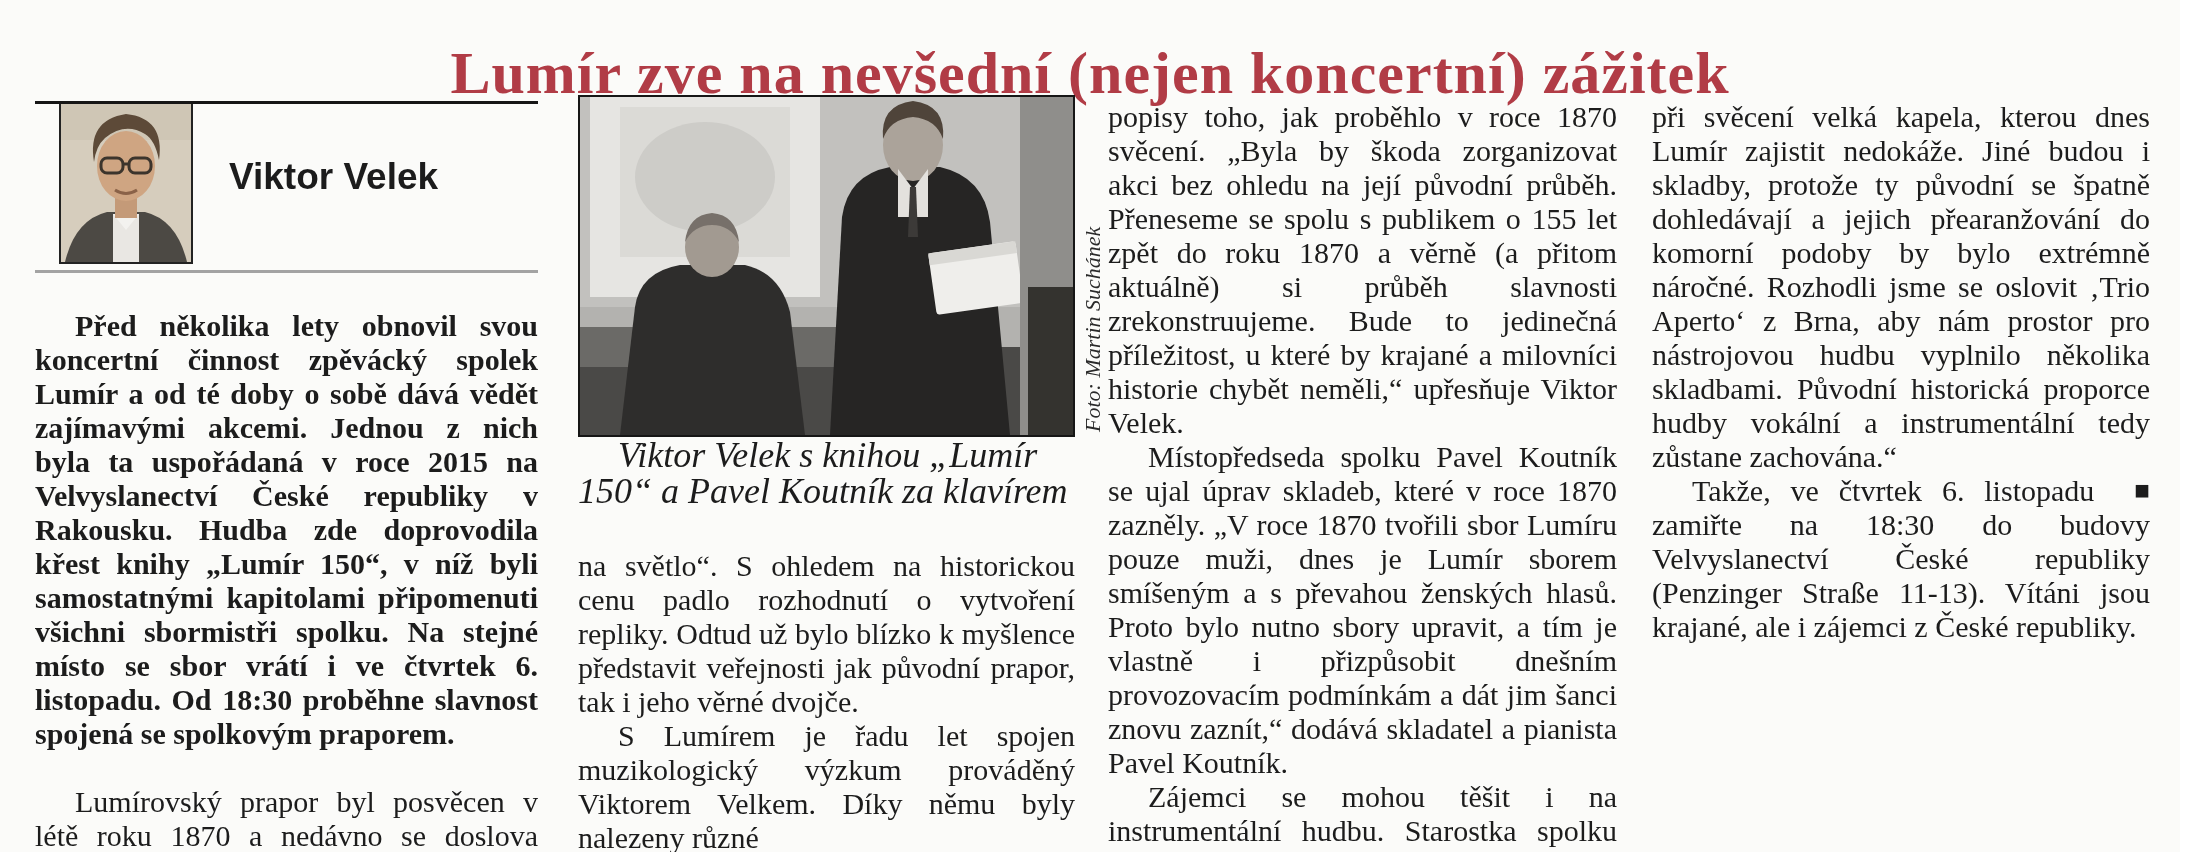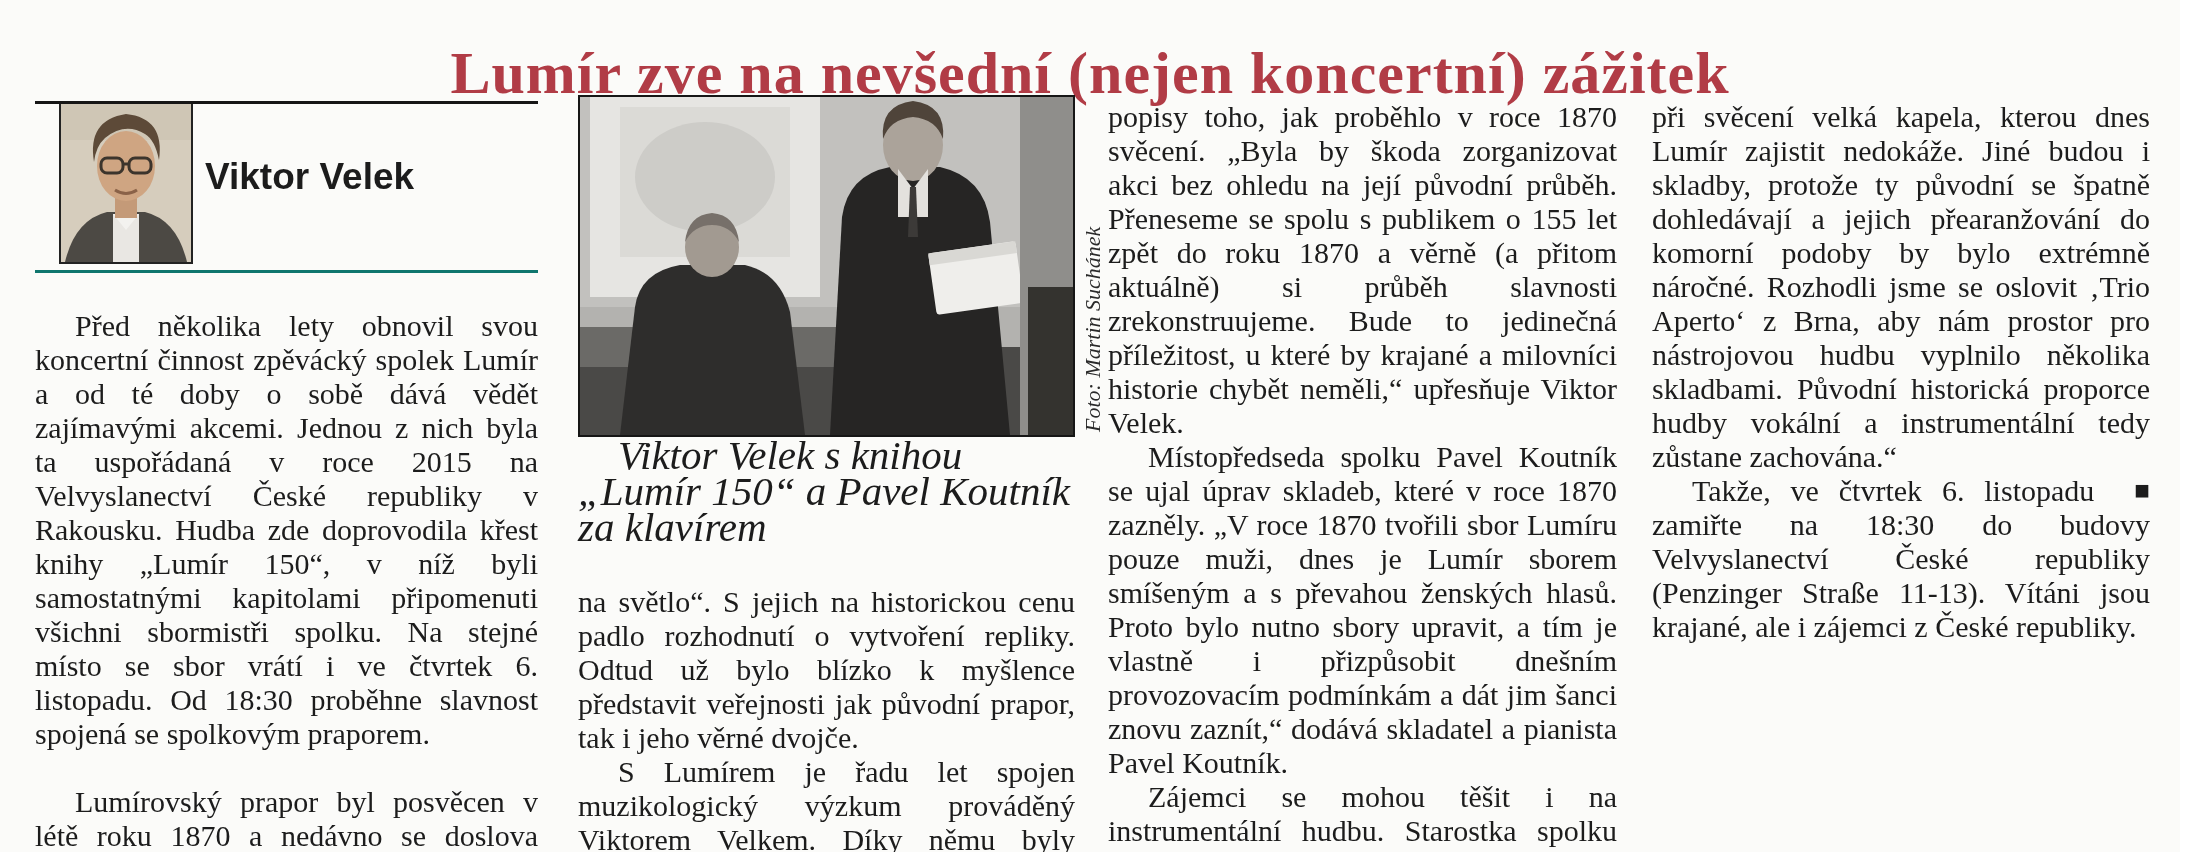--- a/index.html
+++ b/index.html
@@ -19,44 +19,44 @@
   }
   .col p { margin:0; text-indent:40px; }
   .col p.noindent { text-indent:0; }
   .col1 { left:35px;  top:101px; width:503px; }
   .col2 { left:578px; top:95px;  width:497px; }
   .col3 { left:1108px; top:100px; width:509px; }
   .col4 { left:1652px; top:100px; width:498px; }
 
   
   .author-box {
-    border-top:3px solid #161616; border-bottom:3px solid #0f766e;
-    height:166px; display:flex; align-items:stretch; gap:12px;
+    border-top:3px solid #161616; border-bottom:3px solid #a3a3a3;
+    height:166px; display:flex; align-items:stretch; gap:36px;
     margin-bottom:36px;
     padding-left:24px;
   }
   .headshot {
     width:134px; height:160px; margin-top:0;
     border:2px solid #222; border-top:none; box-sizing:border-box;
     flex:0 0 auto; overflow:hidden;
   }
   .author-meta { padding-top:52px; font-family:"Liberation Sans", sans-serif; text-indent:0; }
   .author-name { font-weight:bold; font-size:37px; line-height:42px; }
   .author-role { font-size:34px; line-height:40px; }
 
-  .lead { font-weight:normal; }
+  .lead { font-weight:bold; }
   .col1 .p2 { margin-top:34px; }
 
   
   .main-photo {
     width:497px; height:342px; border:2px solid #161616; box-sizing:border-box;
     display:block; background:#bdbdbb;
   }
   .caption {
-    margin-top:8px; font-style:italic; font-size:41px; line-height:36px;
+    margin-top:8px; font-style:italic; font-size:36px; line-height:36px;
     text-align:left; text-indent:0;
   }
   .col2-text { margin-top:40px; }
 
   .photo-credit {
     position:absolute; left:1080px; top:432px;
     transform:rotate(-90deg); transform-origin:0 0;
     white-space:nowrap; font-style:italic; font-size:22px; color:#2a2a2a;
   }
 
@@ -115,21 +115,21 @@
         <path d="M318 72 L333 92 L348 72 L348 120 L318 120 Z" fill="#e3e1dd"></path>
         <path d="M330 90 L336 90 L338 140 L328 140 Z" fill="#3c3a38"></path>
         <rect x="352" y="150" width="88" height="62" rx="3" fill="#efeeeb" transform="rotate(-8 396 181)"></rect>
         <rect x="352" y="150" width="88" height="12" fill="#d9d8d4" transform="rotate(-8 396 181)"></rect>
         <rect x="440" y="0" width="53" height="338" fill="#8f8e8b"></rect>
         <rect x="448" y="190" width="45" height="148" fill="#34332f"></rect>
       </svg>
     </div>
     <p class="caption">Viktor Velek s knihou „Lumír 150“ a Pavel Koutník za klavírem</p>
     <div class="col2-text">
-      <p class="noindent">na světlo“. S jejich na historickou cenu padlo rozhodnutí o vytvoření repliky. Odtud už bylo blízko k myšlence představit veřejnosti jak původní prapor, tak i jeho věrné dvojče.</p>
+      <p class="noindent">na světlo“. S ohledem na historickou cenu padlo rozhodnutí o vytvoření repliky. Odtud už bylo blízko k myšlence představit veřejnosti jak původní prapor, tak i jeho věrné dvojče.</p>
       <p>S Lumírem je řadu let spojen muzikologický výzkum prováděný Viktorem Velkem. Díky němu byly nalezeny různé</p>
     </div>
   </div>
 
   <div class="photo-credit">Foto: Martin Suchánek</div>
 
   <div class="col col3">
     <p class="noindent"><span>popisy toho, jak proběhlo v roce 1870 svěcení. </span><span class="italic">„Byla by škoda zorganizovat akci bez ohledu na její původní průběh. Přeneseme se spolu s publikem o 155 let zpět do roku 1870 a věrně (a přitom aktuálně) si průběh slavnosti zrekonstruujeme. Bude to jedinečná příležitost, u které by krajané a milovníci historie chybět neměli,“</span><span> upřesňuje Viktor Velek.</span></p>
     <p><span>Místopředseda spolku Pavel Koutník se ujal úprav skladeb, které v roce 1870 zazněly. </span><span class="italic">„V roce 1870 tvořili sbor Lumíru pouze muži, dnes je Lumír sborem smíšeným a s převahou ženských hlasů. Proto bylo nutno sbory upravit, a tím je vlastně i přizpůsobit dnešním provozovacím podmínkám a dát jim šanci znovu zaznít,“</span><span> dodává skladatel a pianista Pavel Koutník.</span></p>
     <p><span>Zájemci se mohou těšit i na instrumentální hudbu. Starostka spolku Christa Seďa k tomu dodává: </span><span class="italic">„V roce 1870 hrála</span></p>

